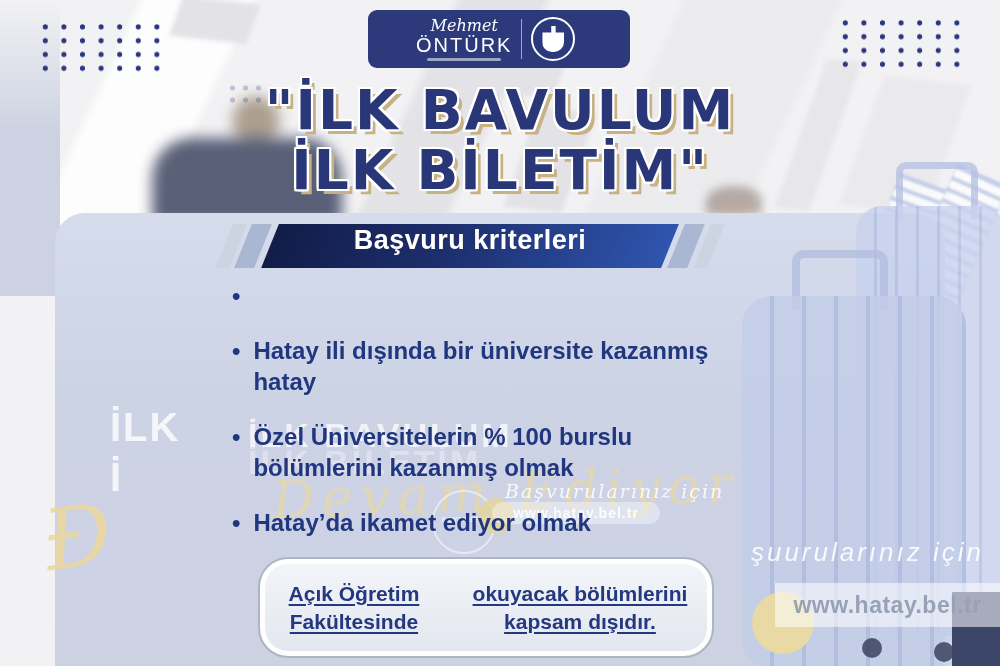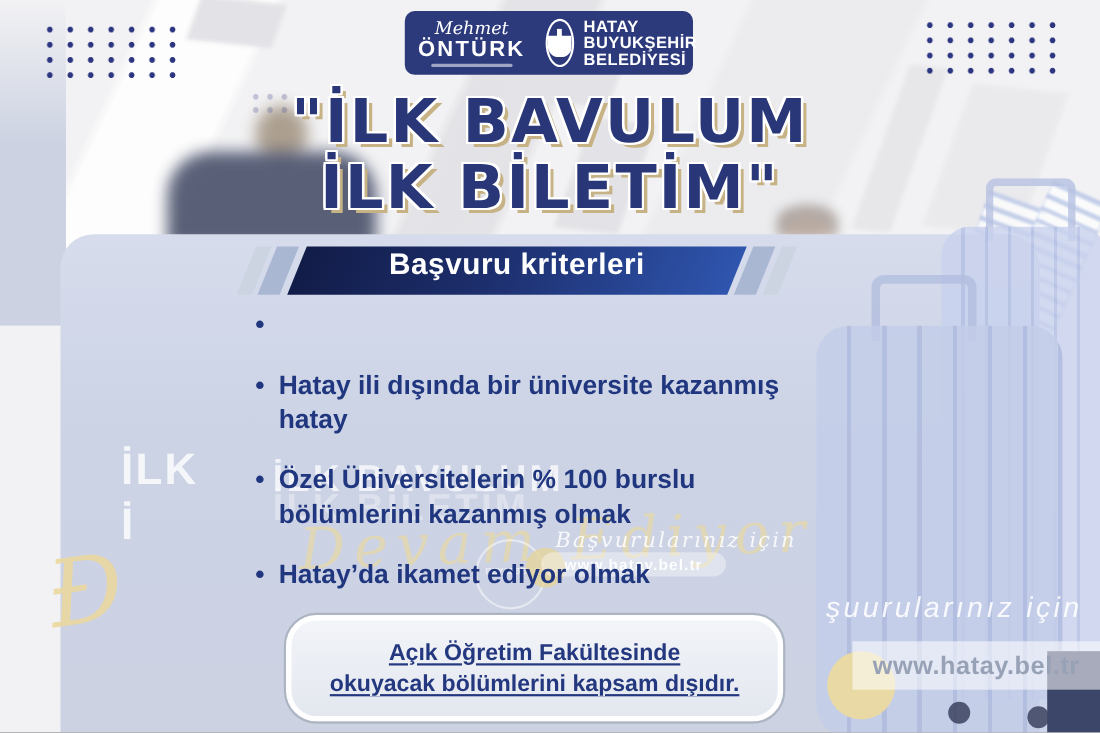--- a/index.html
+++ b/index.html
@@ -50,23 +50,23 @@
   .dots{z-index:4;
     background-image:radial-gradient(circle, #2b3580 2.3px, rgba(43,53,128,0) 2.9px);
     background-size:18.6px 13.8px;}
   .dots-left{left:36px;top:20px;width:130px;height:55px;}
   .dots-right{left:836px;top:16px;width:130px;height:54px;}
   .dots-faint{left:226px;top:82px;width:40px;height:26px;opacity:.25;background-size:13px 12px;}
 
   
   .badge{left:368px;top:10px;width:262px;height:58px;z-index:5;border-radius:9px;
     background:#2c3a7c;display:flex;align-items:center;gap:9px;padding:0 12px;box-sizing:border-box;}
-  .mayor{display:flex;flex-direction:column;align-items:center;line-height:1;color:#fff;}
+  .mayor{display:flex;flex-direction:column;align-items:center;line-height:1;color:#fff;margin-left:36px;}
   .mayor-first{font-family:"DejaVu Serif", serif;font-style:italic;font-size:16px;}
-  .mayor-last{font-size:20px;font-weight:bold;letter-spacing:2px;margin-top:1px;}
+  .mayor-last{font-size:20px;font-weight:normal;letter-spacing:2px;margin-top:1px;}
   .mayor-bar{width:74px;height:3px;margin-top:3px;background:rgba(255,255,255,.55);border-radius:2px;}
   .badge-div{width:1px;height:40px;background:rgba(255,255,255,.55);}
   .seal{width:44px;height:44px;border-radius:50%;border:2px solid #fff;box-sizing:border-box;
     display:flex;align-items:center;justify-content:center;}
   .seal-inner{width:22px;height:26px;border-radius:4px 4px 10px 10px;background:#fff;
     clip-path:polygon(40% 0,60% 0,60% 25%,100% 25%,100% 100%,0 100%,0 25%,40% 25%);}
   .org{color:#fff;font-weight:bold;font-size:15px;line-height:15px;letter-spacing:.4px;}
 
   
   .title{left:150px;top:80px;width:700px;z-index:5;text-align:center;
@@ -112,21 +112,21 @@
   .criteria{left:232px;top:280px;width:500px;z-index:5;list-style:none;margin:0;padding:0;}
   .crit-item{display:flex;gap:13px;margin-bottom:24px;color:#20377f;font-weight:bold;
     font-size:24px;line-height:31px;}
   .crit-bullet{flex:0 0 auto;}
 
   
   .note-box{left:258px;top:557px;width:456px;height:101px;z-index:5;border-radius:30px;
     border:2px solid #aeb5c2;box-sizing:border-box;
     background:linear-gradient(180deg,#f3f5f9,#e2e6ee);
     box-shadow:inset 0 0 0 5px rgba(255,255,255,.95);
-    display:flex;flex-direction:column;align-items:center;justify-content:center;
+    display:flex;align-items:center;justify-content:center;
     color:#24387f;font-weight:bold;font-size:21px;line-height:28px;text-align:center;}
   .note-box span{text-decoration:underline;text-decoration-thickness:2px;text-underline-offset:3px;}
 
   
   .slogan{right:16px;top:537px;z-index:5;font-family:Liberation Sans, sans-serif;font-style:italic;
     font-size:26px;letter-spacing:3px;color:rgba(255,255,255,.88);}
   .footer-circle{left:752px;top:592px;width:62px;height:62px;border-radius:50%;
     background:#e9d9a4;z-index:4;}
   .site-strip{left:775px;top:583px;width:225px;height:44px;z-index:6;
     background:rgba(255,255,255,.55);display:flex;align-items:center;justify-content:center;
@@ -172,25 +172,20 @@
   <div class="abs badge">
     <div class="mayor">
       <span class="mayor-first">Mehmet</span>
       <span class="mayor-last">ÖNTÜRK</span>
       <span class="mayor-bar"></span>
     </div>
     <div class="badge-div"></div>
     <div class="seal">
       <div class="seal-inner"></div>
     </div>
-    <div class="org">
-      <div>HATAY</div>
-      <div>BUYUKŞEHİR</div>
-      <div>BELEDİYESİ</div>
-    </div>
   </div>
 
   <div class="abs title">
     <div>"İLK BAVULUM</div>
     <div>İLK BİLETİM"</div>
   </div>
 
   <div class="abs seg seg-b"></div>
   <div class="abs seg seg-a"></div>
   <div class="abs seg seg-main"></div>

